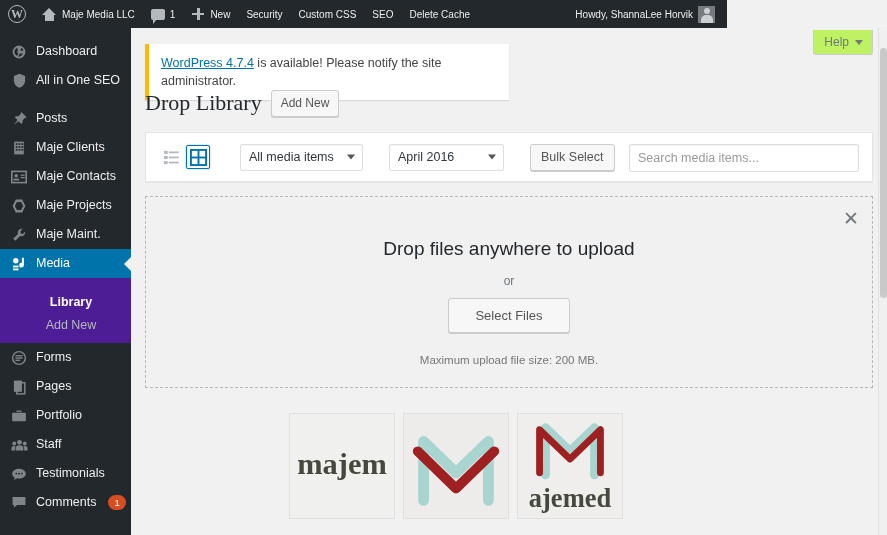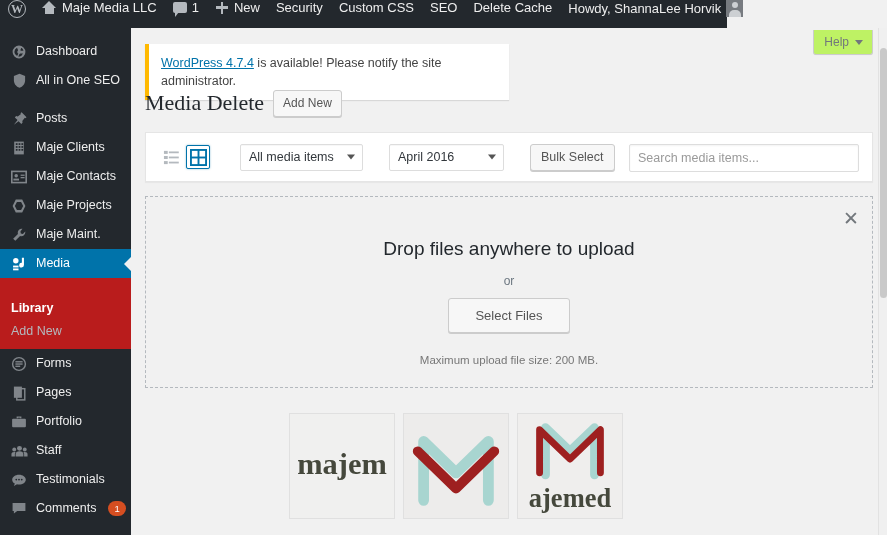--- a/index.html
+++ b/index.html
@@ -10,22 +10,22 @@
     font-family: "Liberation Sans", sans-serif;
     background: #f1f1f1;
   }
 
   
   #adminbar {
     position: absolute; top: 0; left: 0;
     width: 727px; height: 28px;
     background: #23282d;
     color: #eeeeee;
-    font-size: 13px;
-    display: flex; align-items: flex-start;
+    font-size: 10px;
+    display: flex; align-items: center;
     z-index: 50;
   }
   .ab-item {
     display: flex; align-items: center;
     padding: 0 8px;
     color: #eee;
     white-space: nowrap;
     cursor: pointer;
     gap: 5px;
   }
@@ -134,21 +134,21 @@
   .menu-gap { height: 9px; }
   .mi-icon {
     width: 18px; height: 18px;
     flex: 0 0 18px;
     display: flex; align-items: center; justify-content: center;
     opacity: 0.75;
   }
   .menu-item.active .mi-icon { opacity: 1; }
   .mi-label { line-height: 1; }
 
-  .submenu { background: #b91c1c; padding: 19px 0 6px 0; }
+  .submenu { background: #4c1d95; padding: 13px 0 6px 0; text-align: center; }
   .submenu .sub-item {
     display: block;
     padding: 4px 0 4px 11px;
     font-size: 12.5px;
     color: #b4b9be;
     cursor: pointer;
     line-height: 15px;
   }
   .submenu .sub-item.current { color: #ffffff; font-weight: bold; }
 
@@ -610,21 +610,21 @@
       <span>Help</span>
       <span class="caret-down"></span>
     </div>
   </div>
 
   <div id="notice">
     <a>WordPress 4.7.4</a><span> is available! Please notify the site administrator.</span>
   </div>
 
   <div id="page-title-row">
-    <h1 id="page-title">Media Delete</h1>
+    <h1 id="page-title">Drop Library</h1>
     <span class="page-title-action">Add New</span>
   </div>
 
   <div id="toolbar">
 
     <div class="view-switch">
       <div class="view-btn">
         <svg width="17" height="17" viewBox="0 0 18 18">
           <rect x="1" y="2" width="4" height="3.2" fill="#b4b9be"></rect>
           <rect x="1" y="7.4" width="4" height="3.2" fill="#b4b9be"></rect>

